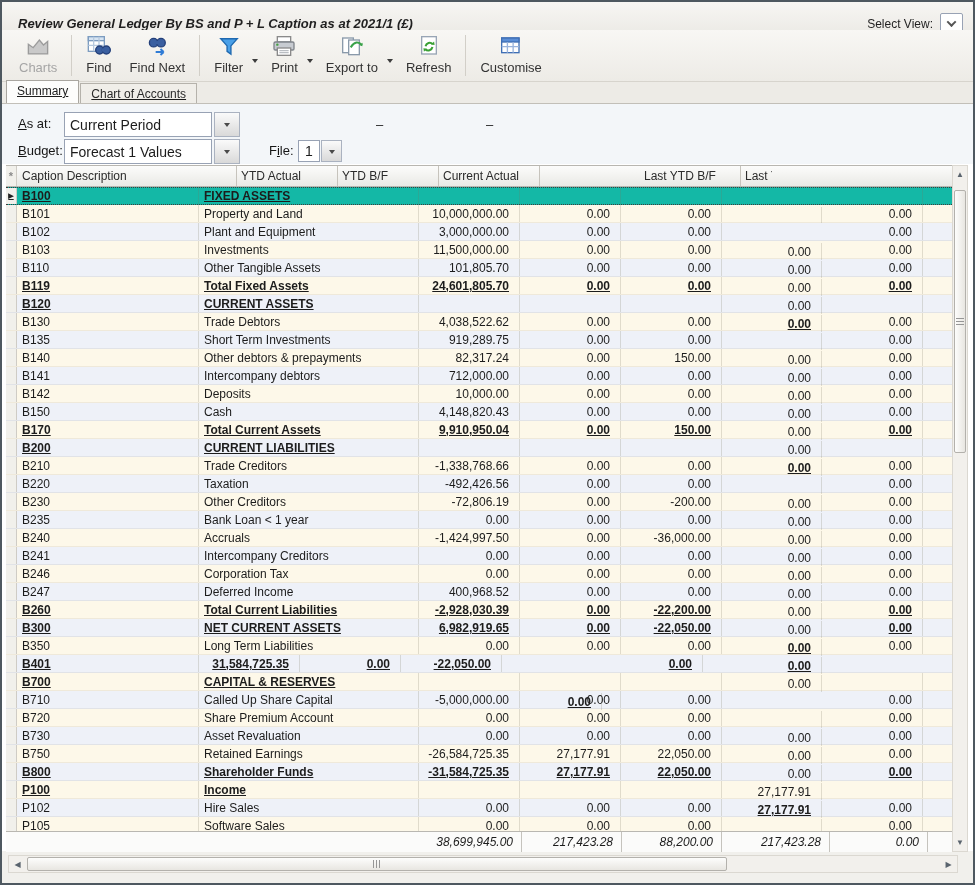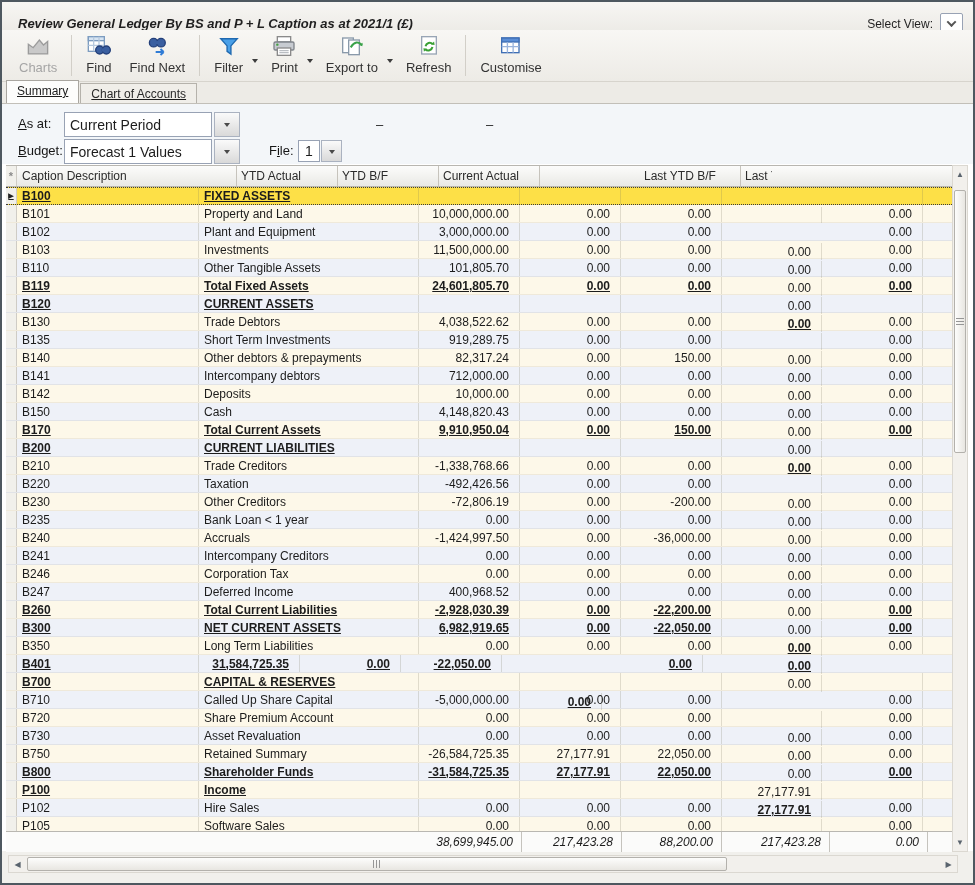--- a/index.html
+++ b/index.html
@@ -58,21 +58,21 @@
   .ghead{position:absolute;left:4px;top:61px;width:948px;height:22px;display:flex;
     background:linear-gradient(#fcfcfb,#e9e9e5);border-top:1px solid #b8b6b0;border-bottom:1px solid #b8b6b0;
     font-size:12px;color:#2b2b2b;z-index:1;}
   .hc{border-right:1px solid #c6c3bc;display:flex;align-items:center;padding:0 4px;
     white-space:nowrap;overflow:hidden;}
   .hc.c-ind{justify-content:center;padding:0;color:#8a8a8a;font-size:11px;font-weight:bold;}
   .gridrows{position:absolute;left:4px;top:83px;width:948px;height:644px;overflow:hidden;background:#fff;}
   .grow{display:flex;height:18px;font-size:12px;border-bottom:1px solid rgba(120,112,90,0.10);}
   .grow.cream{background:#fdf8e9;}
   .grow.blue{background:#eef1f8;}
-  .grow.sel{background:#fde047;border-top:1px dotted #3c3c3c;border-bottom:1px dotted #3c3c3c;align-items:center;}
+  .grow.sel{background:#14b8a6;border-top:1px dotted #3c3c3c;border-bottom:1px dotted #3c3c3c;align-items:center;}
   .grow.emph{font-weight:bold;}
   .grow.emph .ct{text-decoration:underline;}
   .cell{height:100%;border-right:1px solid rgba(125,118,95,0.22);overflow:hidden;
     white-space:nowrap;display:flex;align-items:center;}
   .c-ind{width:11px;background:#f1f0eb;border-right:1px solid #cfccc5;justify-content:center;
     font-size:7px;color:#222;}
   .c-code{width:182px;padding:0 5px;}
   .c-desc{width:220px;padding:0 5px;}
   .c-num{width:101px;justify-content:flex-end;padding:0 10px 0 4px;}
   .c-num4{width:100px;justify-content:flex-end;padding:0 10px 0 4px;margin-top:38px;}
@@ -1156,21 +1156,21 @@
           </div>
         </div>
         <div class="grow cream">
           <div class="cell c-ind">
             <span class="ct"></span>
           </div>
           <div class="cell c-code">
             <span class="ct">B750</span>
           </div>
           <div class="cell c-desc">
-            <span class="ct">Retained Summary</span>
+            <span class="ct">Retained Earnings</span>
           </div>
           <div class="cell c-num">
             <span class="ct">-26,584,725.35</span>
           </div>
           <div class="cell c-num">
             <span class="ct">27,177.91</span>
           </div>
           <div class="cell c-num">
             <span class="ct">22,050.00</span>
           </div>

